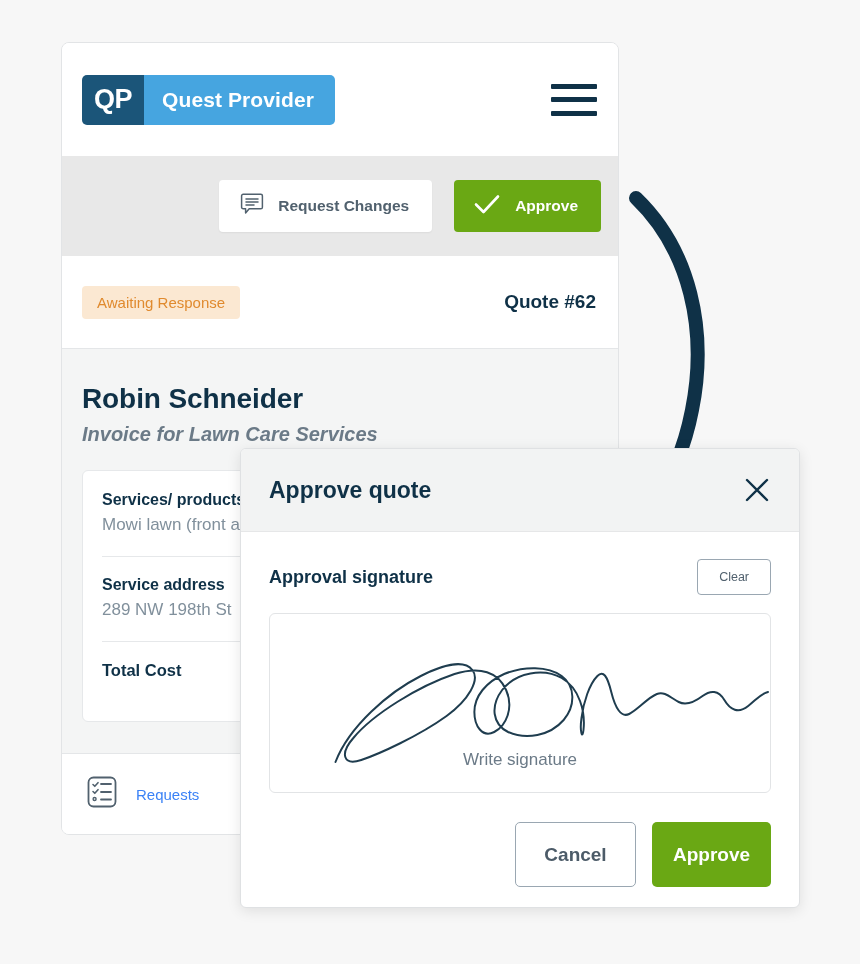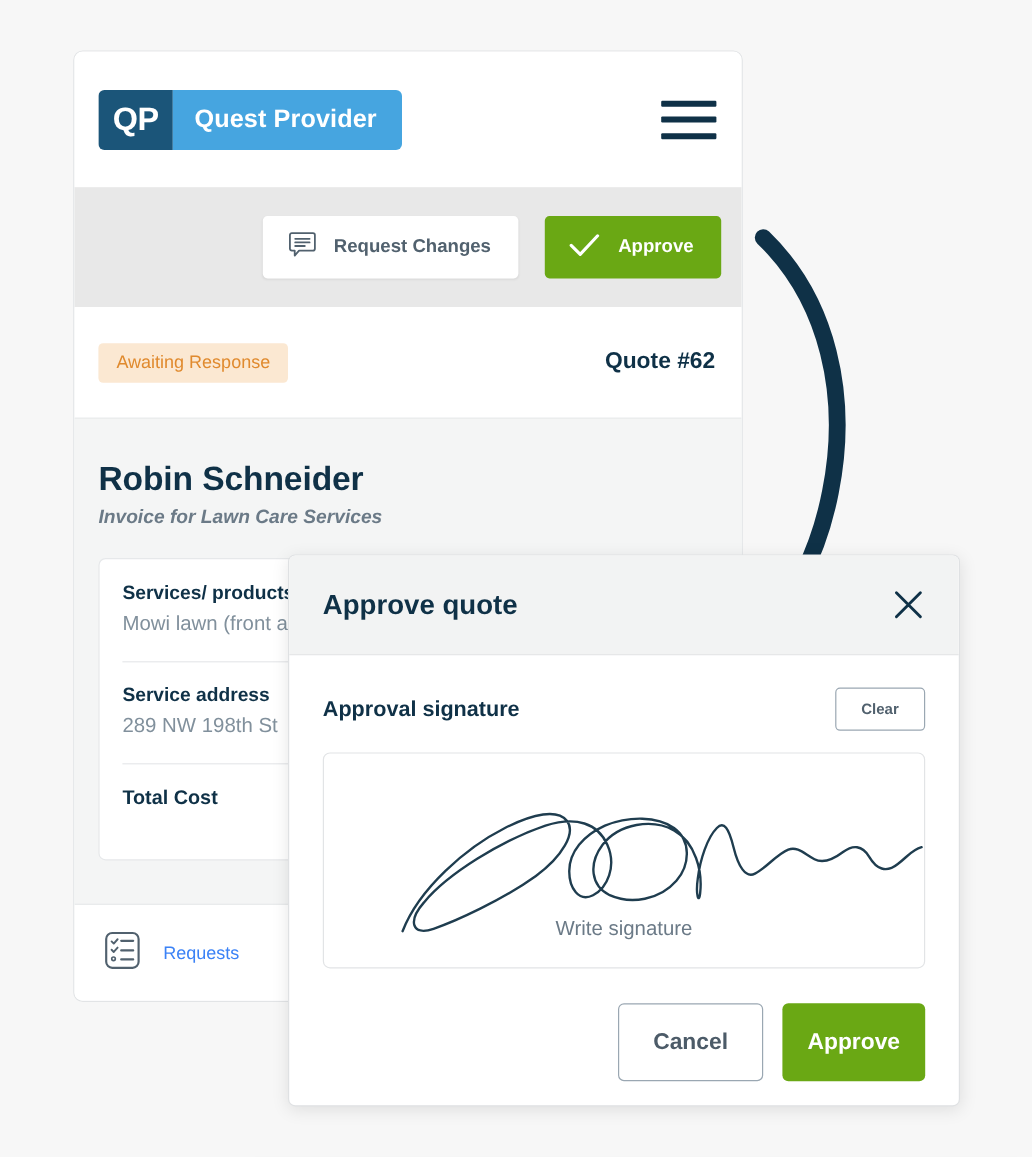--- a/index.html
+++ b/index.html
@@ -164,21 +164,21 @@
   }
   .client-name {
     color: #0f3147;
     font-size: 28px;
     font-weight: bold;
     margin: 0 0 8px 0;
     letter-spacing: -0.1px;
   }
   .client-sub {
     color: #6b7a87;
-    font-size: 16px;
+    font-size: 20px;
     font-style: italic;
     font-weight: bold;
     margin: 0 0 24px 0;
   }
 
   .detail-card {
     background: #ffffff;
     border: 1px solid #e6e8ea;
     border-radius: 6px;
     padding: 20px 19px 22px 19px;
@@ -236,21 +236,21 @@
     top: 180px;
     width: 200px;
     height: 410px;
     pointer-events: none;
   }
 
   
   .modal {
     position: absolute;
     left: 240px;
-    top: 462px;
+    top: 448px;
     width: 560px;
     height: 460px;
     background: #ffffff;
     border: 1px solid #dfe1e3;
     border-radius: 6px;
     box-sizing: border-box;
     box-shadow: 0 3px 14px rgba(0,0,0,0.10);
     overflow: hidden;
   }
   .modal-header {
@@ -293,21 +293,21 @@
     font-size: 18px;
     font-weight: bold;
     margin: 0;
   }
   .btn-clear {
     background: #ffffff;
     border: 1px solid #9aa7b2;
     border-radius: 4px;
     color: #51616e;
     font-size: 12.5px;
-    font-weight: bold;
+    font-weight: normal;
     padding: 10px 21px;
     cursor: pointer;
   }
   .sig-pad {
     position: relative;
     height: 178px;
     border: 1px solid #e2e4e6;
     border-radius: 6px;
     background: #ffffff;
     overflow: hidden;

